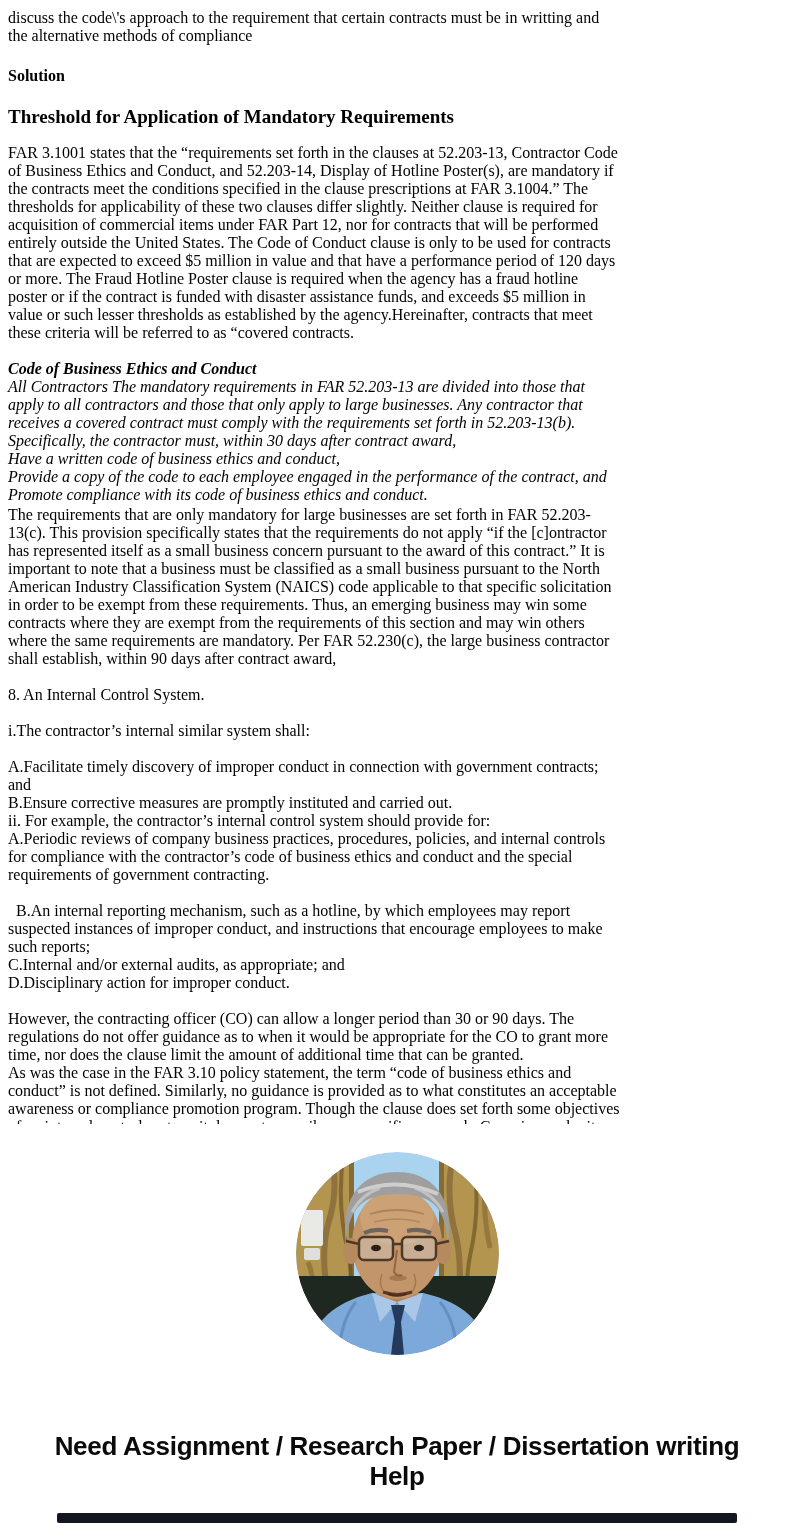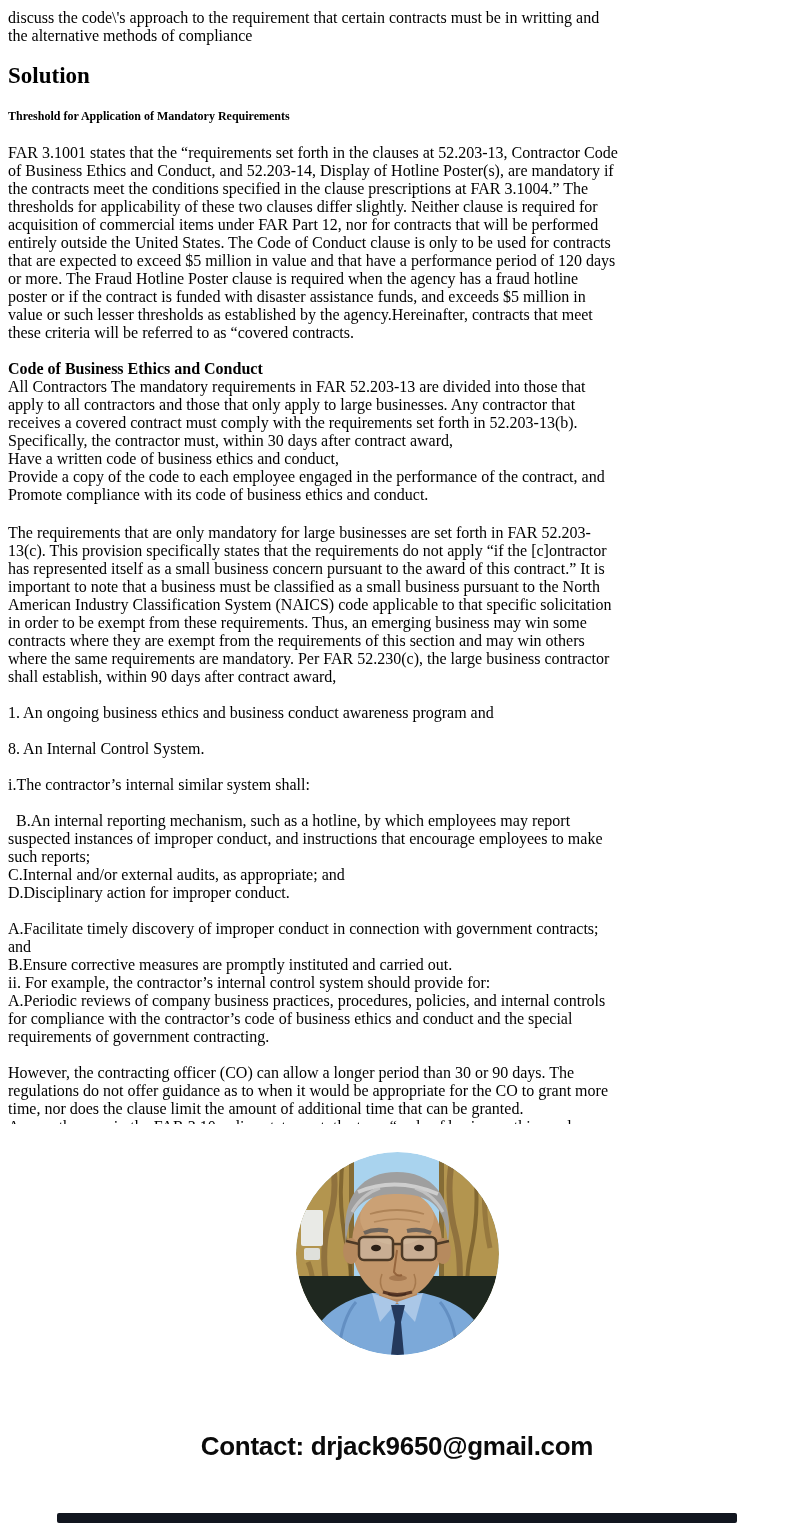--- a/index.html
+++ b/index.html
@@ -22,38 +22,38 @@
     overflow: hidden;
     padding: 9px 8px 0 8px;
     font-size: 16px;
     line-height: 18px;
   }
   .article p {
     margin: 0 0 18px 0;
     white-space: pre-line;
   }
   h2.solution {
-    font-size: 23px;
+    font-size: 16px;
     line-height: 26px;
     margin: 0 0 18px 0;
     font-weight: bold;
   }
   h3.subhead {
-    font-size: 12px;
+    font-size: 19px;
     line-height: 19px;
     margin: 0 0 18px 0;
     font-weight: bold;
   }
   h4.runhead {
     font-size: 16px;
     line-height: 18px;
     margin: 0;
     font-weight: bold;
   }
-  .group { margin: 0 0 20px 0; }
+  .group { margin: 0 0 2px 0; font-style: italic; }
   .group p { margin: 0; }
   h4.standalone { margin: 0 0 18px 0; }
   .avatar-wrap {
     width: 203px;
     height: 203px;
     margin: 28px auto 0 auto;
     border-radius: 50%;
     overflow: hidden;
   }
   .footer {
@@ -91,30 +91,29 @@
   <div class="group">
     <h4 class="runhead">Code of Business Ethics and Conduct</h4>
     <p>All Contractors The mandatory requirements in FAR 52.203-13 are divided into those that apply to all contractors and those that only apply to large businesses. Any contractor that receives a covered contract must comply with the requirements set forth in 52.203-13(b). Specifically, the contractor must, within 30 days after contract award,
 Have a written code of business ethics and conduct,
 Provide a copy of the code to each employee engaged in the performance of the contract, and
 Promote compliance with its code of business ethics and conduct.</p>
   </div>
 
   <p>The requirements that are only mandatory for large businesses are set forth in FAR 52.203-13(c). This provision specifically states that the requirements do not apply “if the [c]ontractor has represented itself as a small business concern pursuant to the award of this contract.” It is important to note that a business must be classified as a small business pursuant to the North American Industry Classification System (NAICS) code applicable to that specific solicitation in order to be exempt from these requirements. Thus, an emerging business may win some contracts where they are exempt from the requirements of this section and may win others where the same requirements are mandatory. Per FAR 52.230(c), the large business contractor shall establish, within 90 days after contract award,</p>
 
-  <p>1. An ongoing business ethics and business conduct awareness program and</p>
   <p>8. An Internal Control System.</p>
   <p>i.The contractor’s internal similar system shall:</p>
-  <p>&nbsp;&nbsp;B.An internal reporting mechanism, such as a hotline, by which employees may report suspected instances of improper conduct, and instructions that encourage employees to make such reports;
-C.Internal and/or external audits, as appropriate; and
-D.Disciplinary action for improper conduct.</p>
   <p>A.Facilitate timely discovery of improper conduct in connection with government contracts; and
 B.Ensure corrective measures are promptly instituted and carried out.
 ii. For example, the contractor’s internal control system should provide for:
 A.Periodic reviews of company business practices, procedures, policies, and internal controls for compliance with the contractor’s code of business ethics and conduct and the special requirements of government contracting.</p>
+  <p>&nbsp;&nbsp;B.An internal reporting mechanism, such as a hotline, by which employees may report suspected instances of improper conduct, and instructions that encourage employees to make such reports;
+C.Internal and/or external audits, as appropriate; and
+D.Disciplinary action for improper conduct.</p>
   <p>However, the contracting officer (CO) can allow a longer period than 30 or 90 days. The regulations do not offer guidance as to when it would be appropriate for the CO to grant more time, nor does the clause limit the amount of additional time that can be granted.
 As was the case in the FAR 3.10 policy statement, the term “code of business ethics and conduct” is not defined. Similarly, no guidance is provided as to what constitutes an acceptable awareness or compliance promotion program. Though the clause does set forth some objectives of an internal control system, it does not prescribe any specific approach. Conspicuous by its absence is any requirement to disclose improper conduct.
 Though some of the terminology is taken from the U.S. Sentencing Guidelines, the lack of precise definitions is exacerbated because the policy statement and clause requirements use different terms to describe what appear to be similar, if not the same, functions. Per the policy, all contractors of whatever ilk should have an ethics and compliance training program. Additionally, any contractor, large or small, that wins a covered contract must promote compliance</p>
 </div>
 
 <div class="avatar-wrap">
   <svg width="203" height="203" viewBox="0 0 203 203" xmlns="http://www.w3.org/2000/svg">
     <defs>
       <clipPath id="circleClip">
           <circle cx="101.5" cy="101.5" r="101.5"></circle>
@@ -187,16 +186,17 @@
       <path d="M86,122 q-4,10 2,18" stroke="#9a6c42" stroke-width="1.5" fill="none" opacity="0.7"></path>
       <path d="M118,122 q4,10 -2,18" stroke="#9a6c42" stroke-width="1.5" fill="none" opacity="0.7"></path>
 
       <path d="M87,140 Q101,145 116,140" stroke="#5a3826" stroke-width="3" fill="none"></path>
       <path d="M92,142 Q101,146 110,142" stroke="#3a2418" stroke-width="2" fill="none" opacity="0.7"></path>
     </g>
   </svg>
 </div>
 
 <div class="footer">
+  <div>Need Assignment / Research Paper / Dissertation writing Help</div>
   <div class="contact">Contact: drjack9650@gmail.com</div>
 </div>
 
 <div class="bottom-bar"></div>
 
 </body></html>

